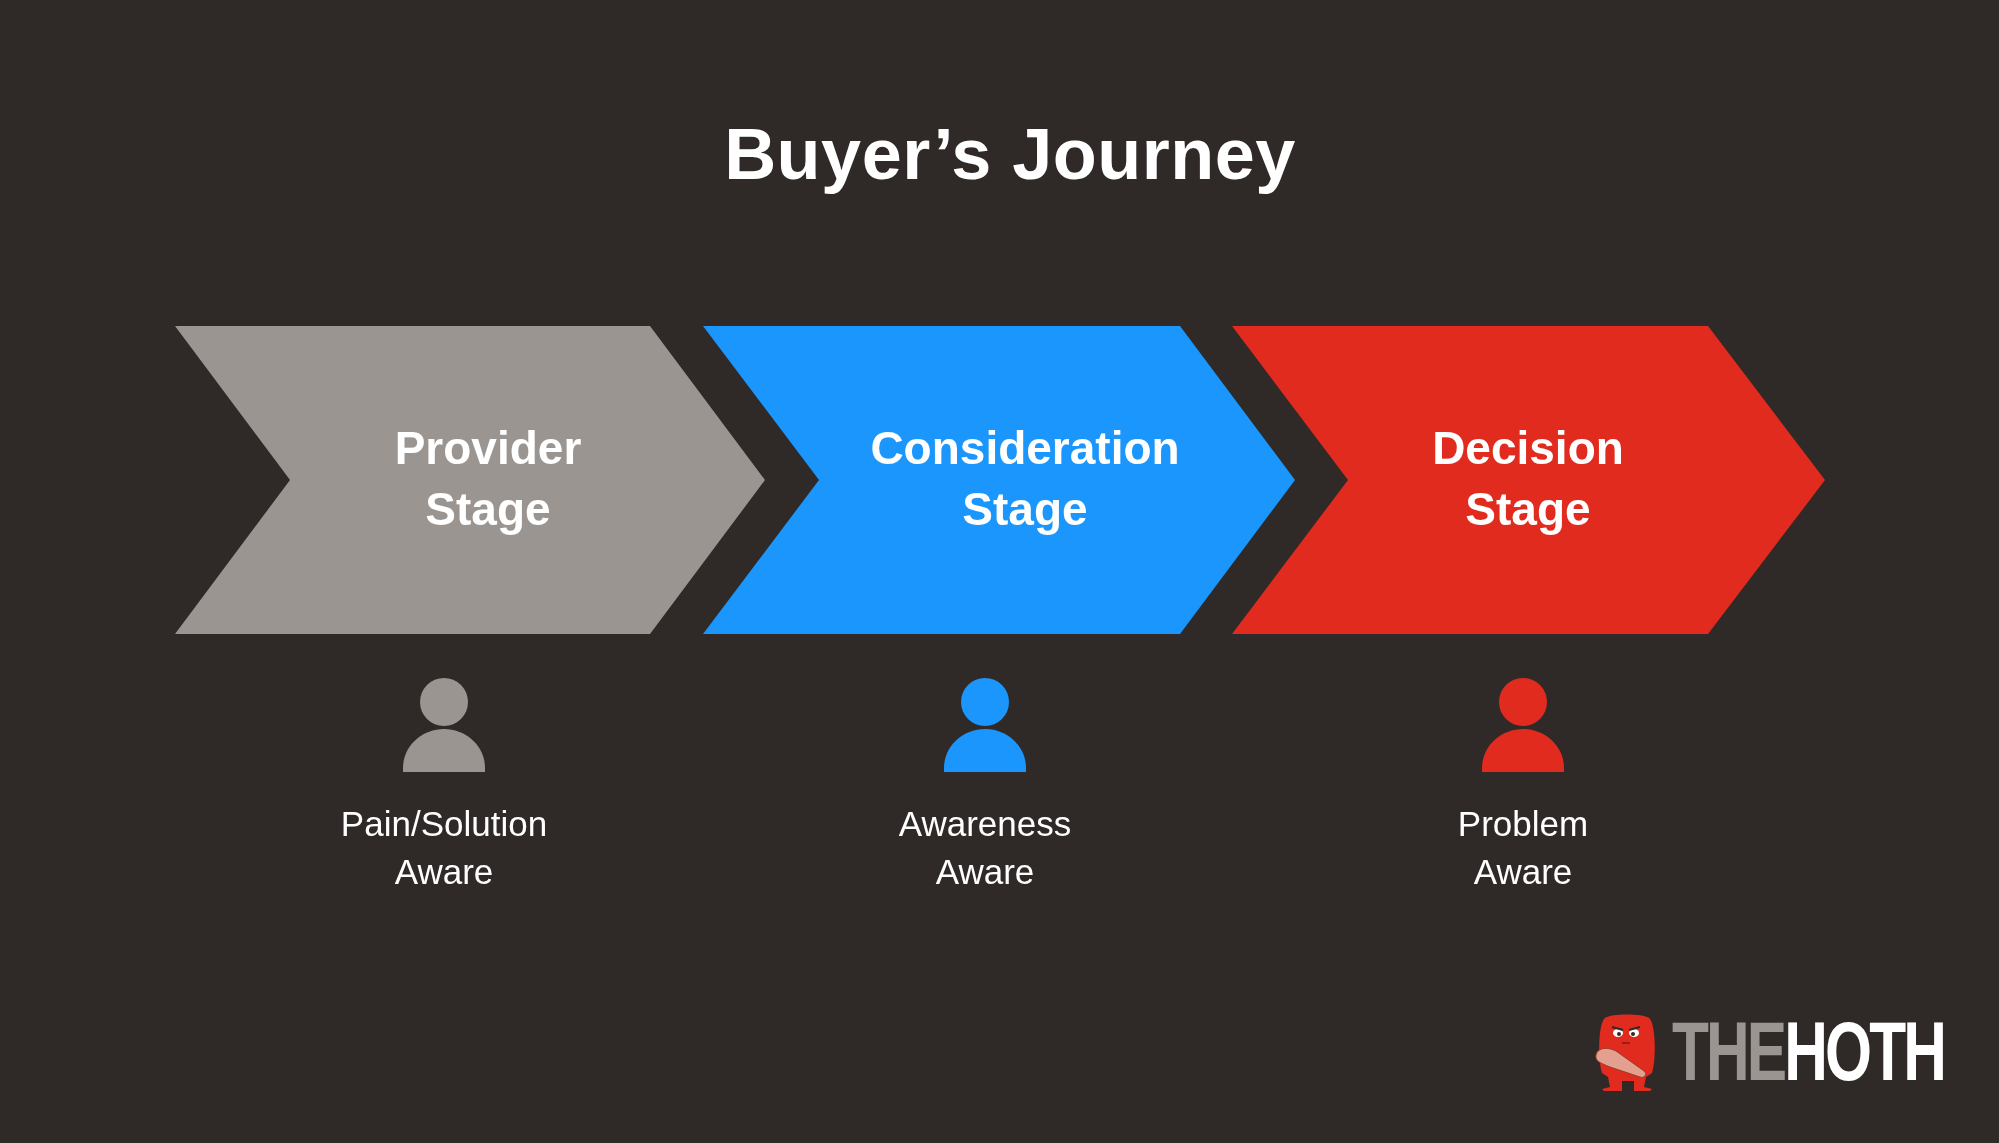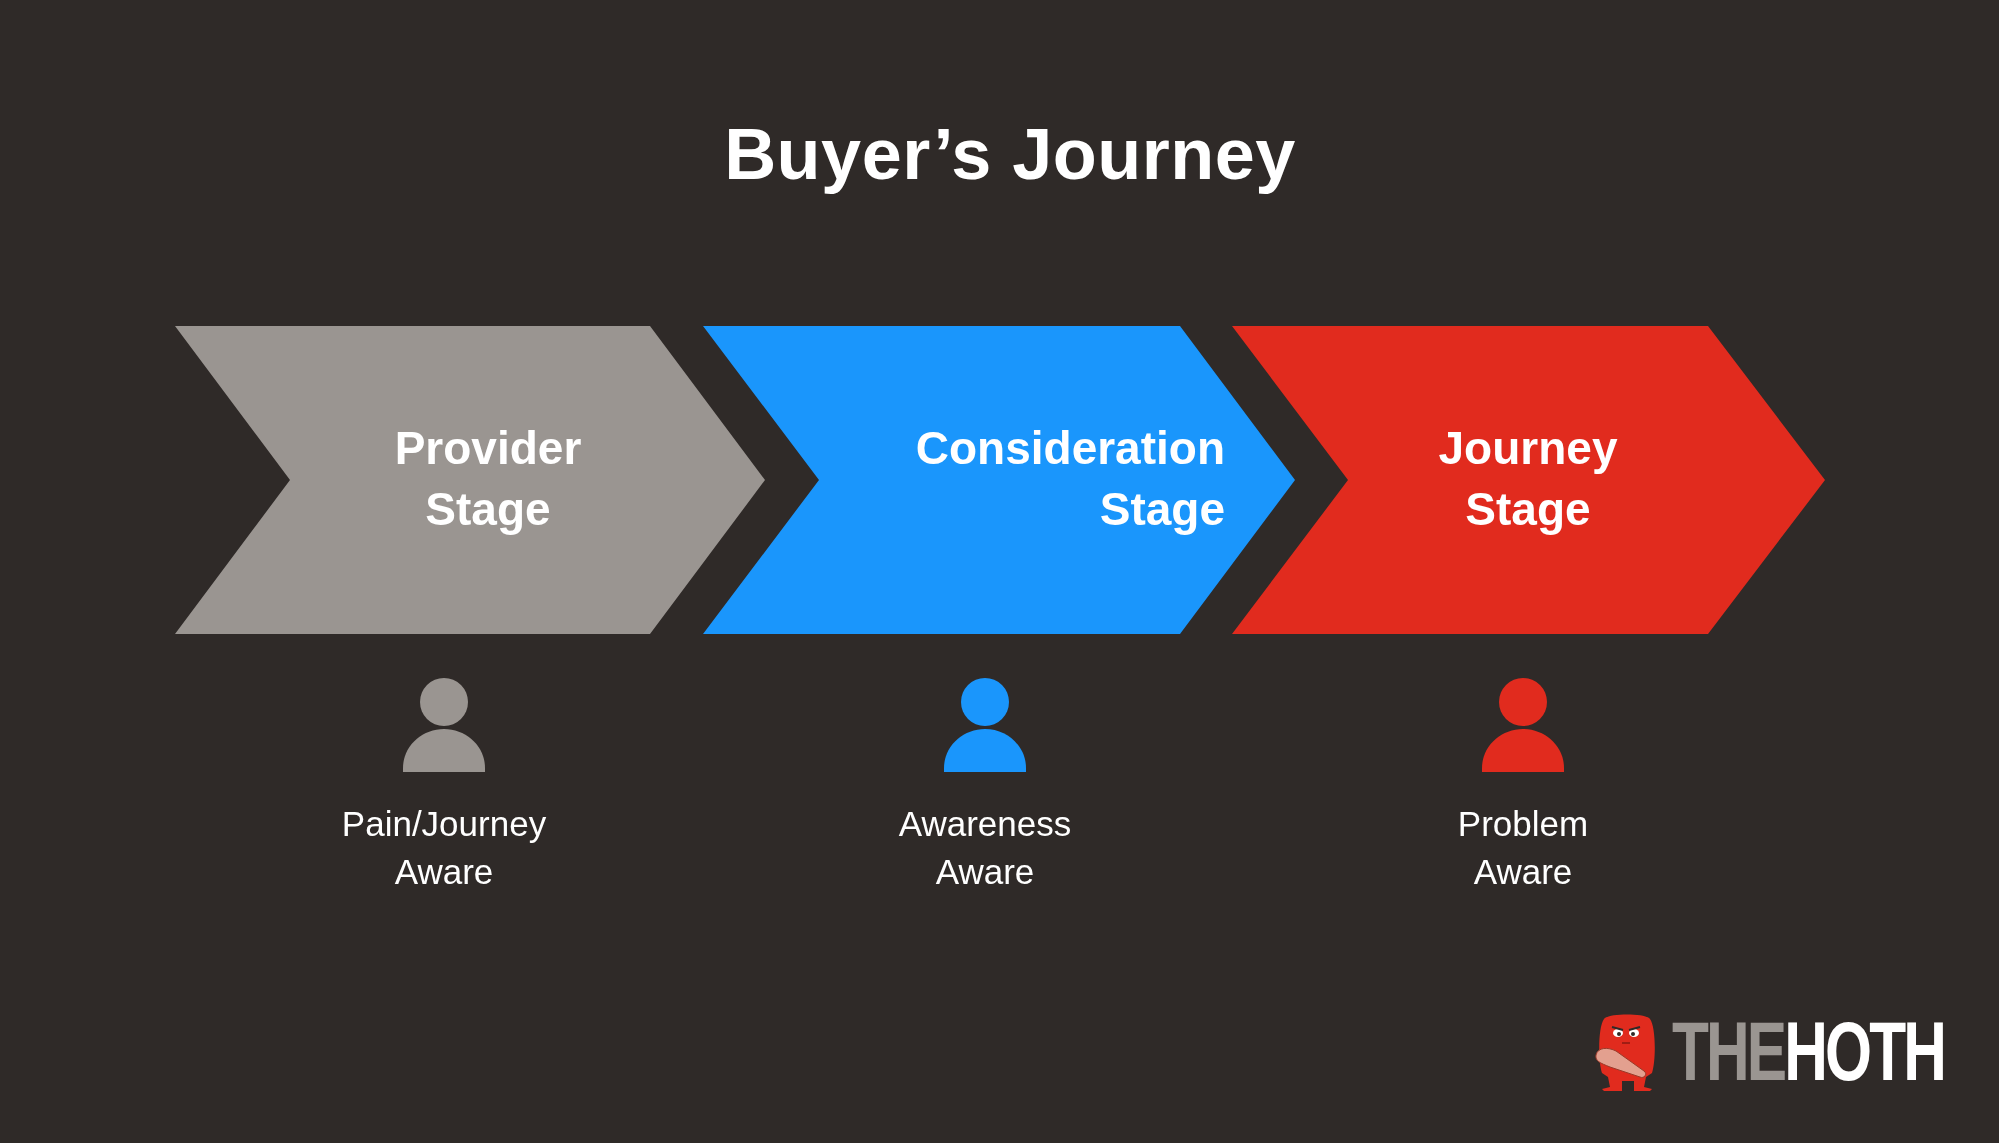--- a/index.html
+++ b/index.html
@@ -88,44 +88,44 @@
 <svg class="chevrons" width="1999" height="1143">
   <polygon points="175,326 650,326 765,480 650,634 175,634 290,480" fill="#9a9591"></polygon>
   <polygon points="703,326 1180,326 1295,480 1180,634 703,634 819,480" fill="#1a96fc"></polygon>
   <polygon points="1232,326 1708,326 1825,480 1708,634 1232,634 1348,480" fill="#e12b1e"></polygon>
 </svg>
 
 <div class="stage-label" style="left:288px;">
   <div>Provider</div>
   <div>Stage</div>
 </div>
-<div class="stage-label" style="left:825px;text-align:right;">
+<div class="stage-label" style="left:825px;">
   <div>Consideration</div>
   <div>Stage</div>
 </div>
 <div class="stage-label" style="left:1328px;">
-  <div>Journey</div>
+  <div>Decision</div>
   <div>Stage</div>
 </div>
 
 <svg class="person" style="left:402px;" viewBox="0 0 84 96">
   <circle cx="42" cy="26" r="24" fill="#9a9591"></circle>
   <path d="M1,96 L1,92 C1,70 20,53 42,53 C64,53 83,70 83,92 L83,96 Z" fill="#9a9591"></path>
 </svg>
 <svg class="person" style="left:943px;" viewBox="0 0 84 96">
   <circle cx="42" cy="26" r="24" fill="#1a96fc"></circle>
   <path d="M1,96 L1,92 C1,70 20,53 42,53 C64,53 83,70 83,92 L83,96 Z" fill="#1a96fc"></path>
 </svg>
 <svg class="person" style="left:1481px;" viewBox="0 0 84 96">
   <circle cx="42" cy="26" r="24" fill="#e12b1e"></circle>
   <path d="M1,96 L1,92 C1,70 20,53 42,53 C64,53 83,70 83,92 L83,96 Z" fill="#e12b1e"></path>
 </svg>
 
 <div class="persona-label" style="left:264px;">
-  <div>Pain/Journey</div>
+  <div>Pain/Solution</div>
   <div>Aware</div>
 </div>
 <div class="persona-label" style="left:805px;">
   <div>Awareness</div>
   <div>Aware</div>
 </div>
 <div class="persona-label" style="left:1343px;">
   <div>Problem</div>
   <div>Aware</div>
 </div>

